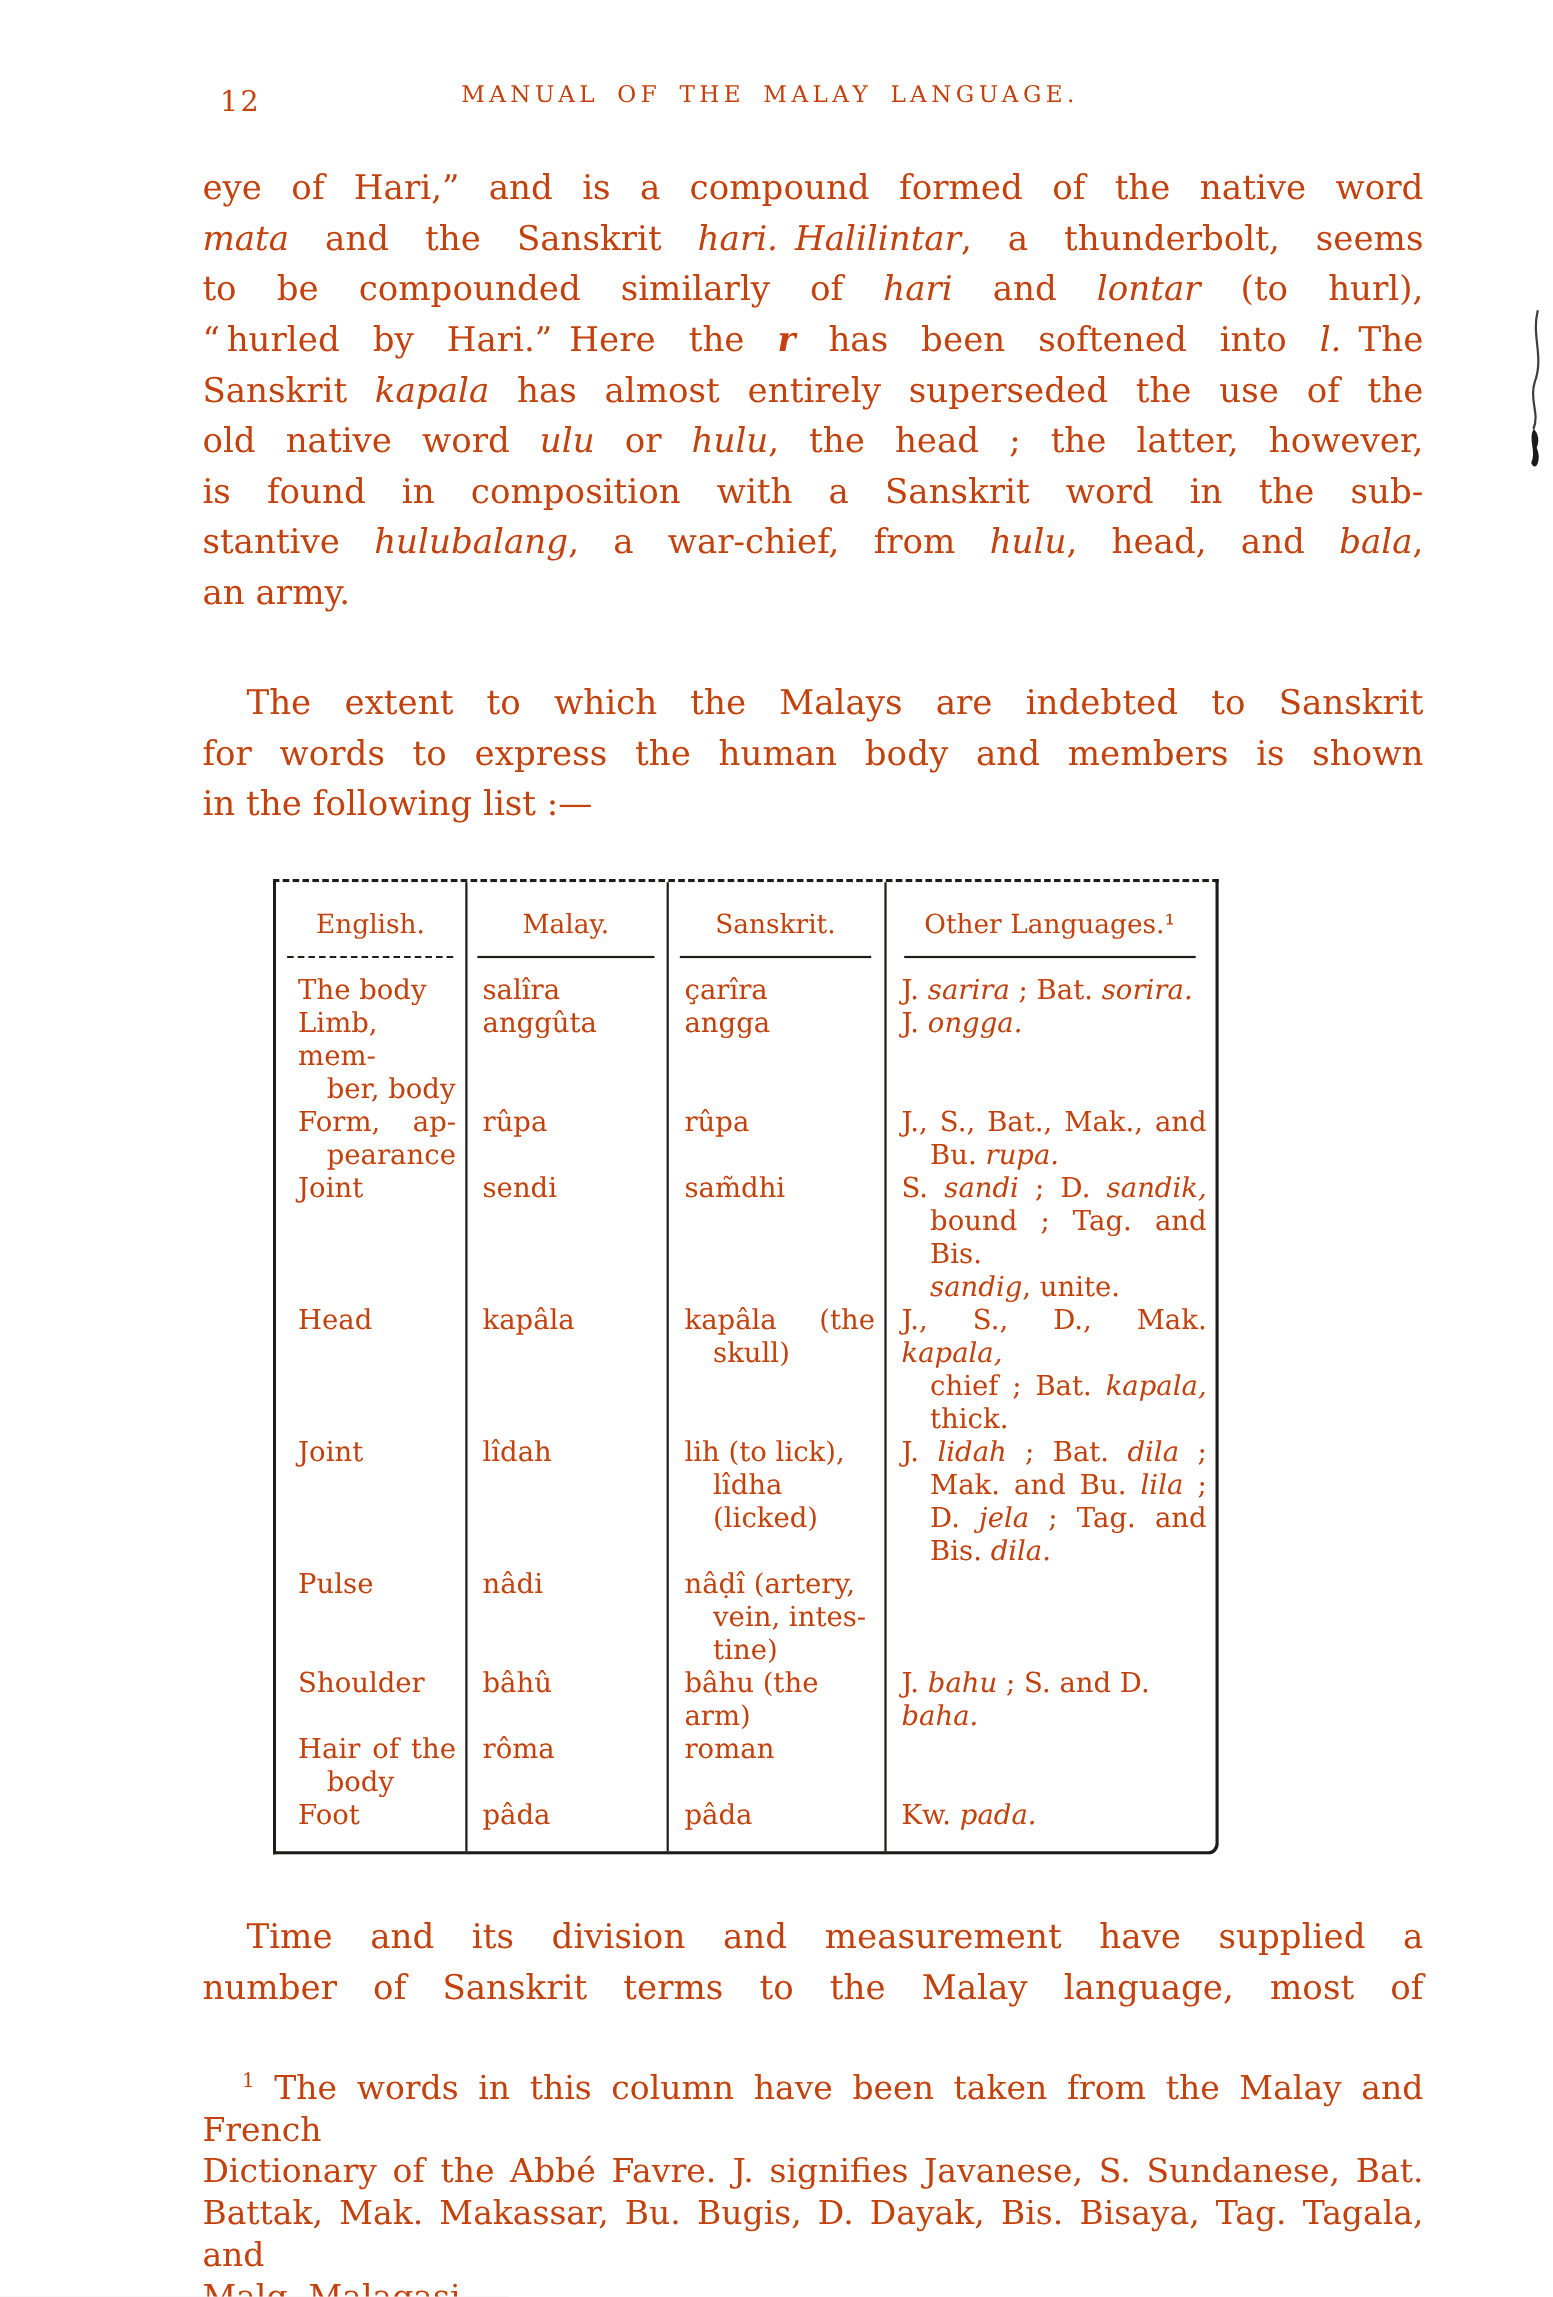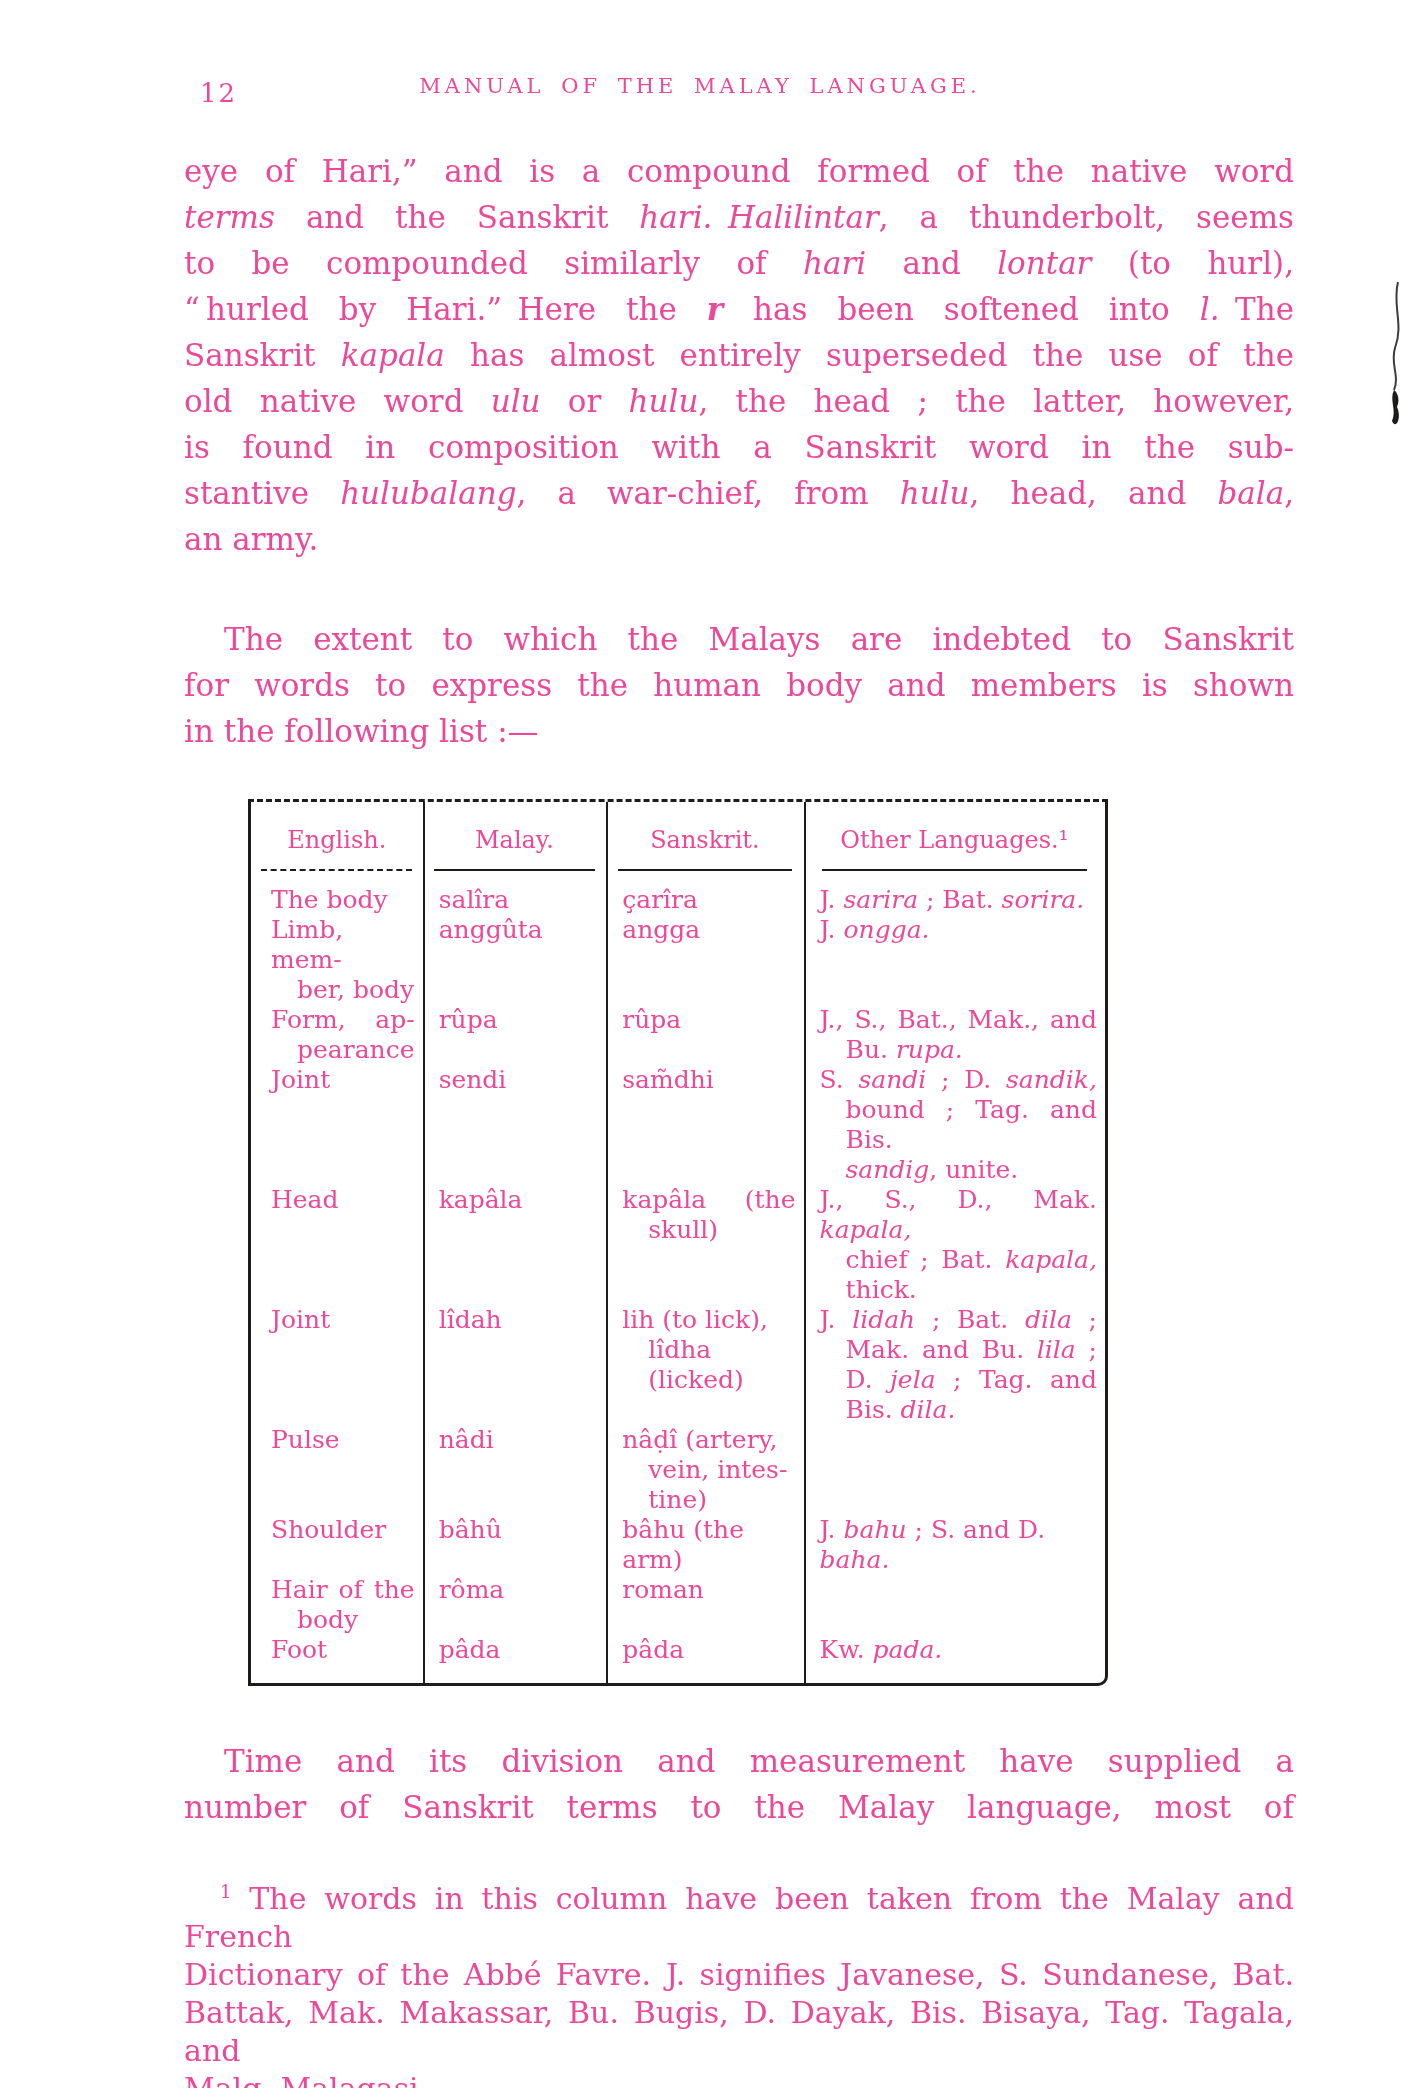--- a/index.html
+++ b/index.html
@@ -2,21 +2,21 @@
 <html><head>
 <meta charset="utf-8">
 <style>
   html,body{margin:0;padding:0;background:#e9e9e9;}
   .page{
     position:relative;
     width:1412px;height:2088px;
     margin:0 auto;
     background:#ffffff;
     font-family:"DejaVu Serif","Liberation Serif",serif;
-    color:#ec4899;
+    color:#c2410c;
     overflow:hidden;
   }
   
   .running-header{position:absolute;top:74px;left:145px;width:1110px;height:40px;}
   .page-num{position:absolute;left:55px;top:4px;font-size:26px;letter-spacing:2px;}
   .running-title{display:block;text-align:center;font-size:21px;letter-spacing:4px;word-spacing:6px;}
   
   .content{position:absolute;top:148px;left:145px;width:1110px;margin-left:39px;}
   .para{font-size:31px;line-height:46px;}
   .pline{display:block;}
@@ -61,21 +61,21 @@
 
   <div class="running-header">
     <span class="page-num">12</span>
     <span class="running-title">MANUAL OF THE MALAY LANGUAGE.</span>
   </div>
 
   <div class="content">
 
     <div class="para">
         <div class="pline just"><span>eye of Hari,” and is a compound formed of the native word</span></div>
-        <div class="pline just"><span class="it">terms</span><span> and the Sanskrit </span><span class="it">hari.</span><span> </span><span class="it">Halilintar</span><span>, a thunderbolt, seems</span></div>
+        <div class="pline just"><span class="it">mata</span><span> and the Sanskrit </span><span class="it">hari.</span><span> </span><span class="it">Halilintar</span><span>, a thunderbolt, seems</span></div>
         <div class="pline just"><span>to be compounded similarly of </span><span class="it">hari</span><span> and </span><span class="it">lontar</span><span> (to hurl),</span></div>
         <div class="pline just"><span>“ hurled by Hari.” Here the </span><span class="it bd">r</span><span> has been softened into </span><span class="it">l.</span><span> The</span></div>
         <div class="pline just"><span>Sanskrit </span><span class="it">kapala</span><span> has almost entirely superseded the use of the</span></div>
         <div class="pline just"><span>old native word </span><span class="it">ulu</span><span> or </span><span class="it">hulu</span><span>, the head ; the latter, however,</span></div>
         <div class="pline just"><span>is found in composition with a Sanskrit word in the sub-</span></div>
         <div class="pline just"><span>stantive </span><span class="it">hulubalang</span><span>, a war-chief, from </span><span class="it">hulu</span><span>, head, and </span><span class="it">bala</span><span>,</span></div>
         <div class="pline"><span>an army.</span></div>
       </div>
     <div class="para para-gap indent">
         <div class="pline just"><span>The extent to which the Malays are indebted to Sanskrit</span></div>

